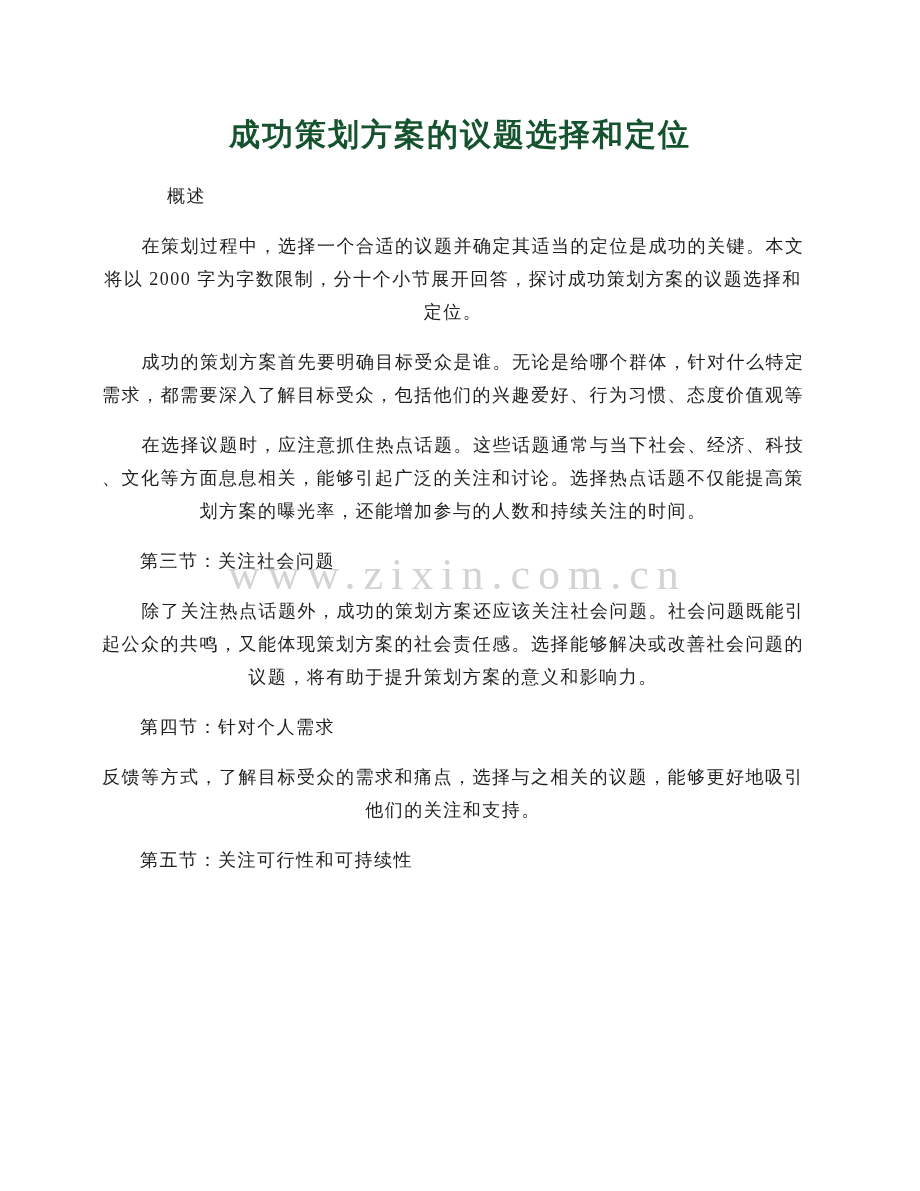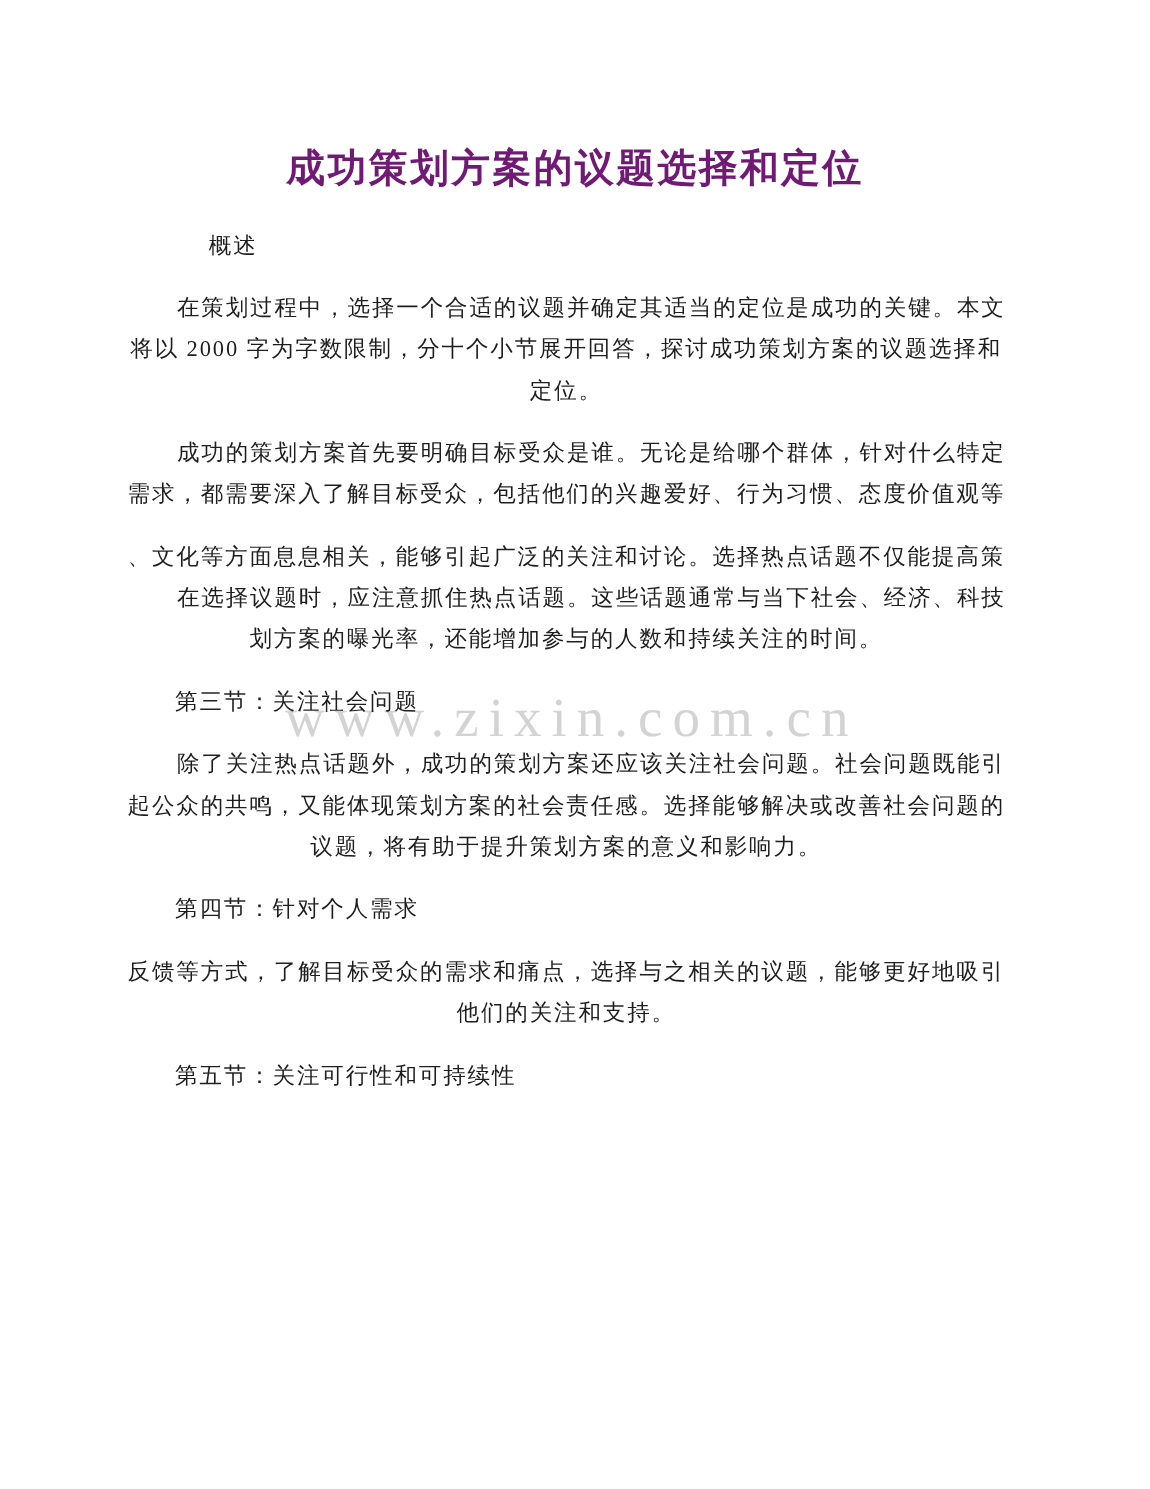--- a/index.html
+++ b/index.html
@@ -31,21 +31,21 @@
   .doc-title {
     position: relative;
     z-index: 2;
     margin-top: 114px;
     text-align: center;
     font-family: "Liberation Sans", "DejaVu Sans", sans-serif;
     font-weight: 700;
     font-size: 31px;
     line-height: 42px;
     letter-spacing: 2px;
-    color: #701a75;
+    color: #14532d;
   }
 
   .content {
     position: relative;
     z-index: 2;
     margin: 24px 114px 0 100px; 
     color: #1e1e1e;
     font-size: 18px;
     letter-spacing: 1.5px;
     line-height: 33px;
@@ -76,22 +76,22 @@
       <div class="bodyline">将以 2000 字为字数限制，分十个小节展开回答，探讨成功策划方案的议题选择和</div>
       <div class="bodyline">定位。</div>
     </div>
 
     <div class="block">
       <div class="bodyline first">成功的策划方案首先要明确目标受众是谁。无论是给哪个群体，针对什么特定</div>
       <div class="bodyline">需求，都需要深入了解目标受众，包括他们的兴趣爱好、行为习惯、态度价值观等</div>
     </div>
 
     <div class="block">
+      <div class="bodyline first">在选择议题时，应注意抓住热点话题。这些话题通常与当下社会、经济、科技</div>
       <div class="bodyline">、文化等方面息息相关，能够引起广泛的关注和讨论。选择热点话题不仅能提高策</div>
-      <div class="bodyline first">在选择议题时，应注意抓住热点话题。这些话题通常与当下社会、经济、科技</div>
       <div class="bodyline">划方案的曝光率，还能增加参与的人数和持续关注的时间。</div>
     </div>
 
     <div class="block heading">第三节：关注社会问题</div>
     <div class="block">
       <div class="bodyline first">除了关注热点话题外，成功的策划方案还应该关注社会问题。社会问题既能引</div>
       <div class="bodyline">起公众的共鸣，又能体现策划方案的社会责任感。选择能够解决或改善社会问题的</div>
       <div class="bodyline">议题，将有助于提升策划方案的意义和影响力。</div>
     </div>
 

